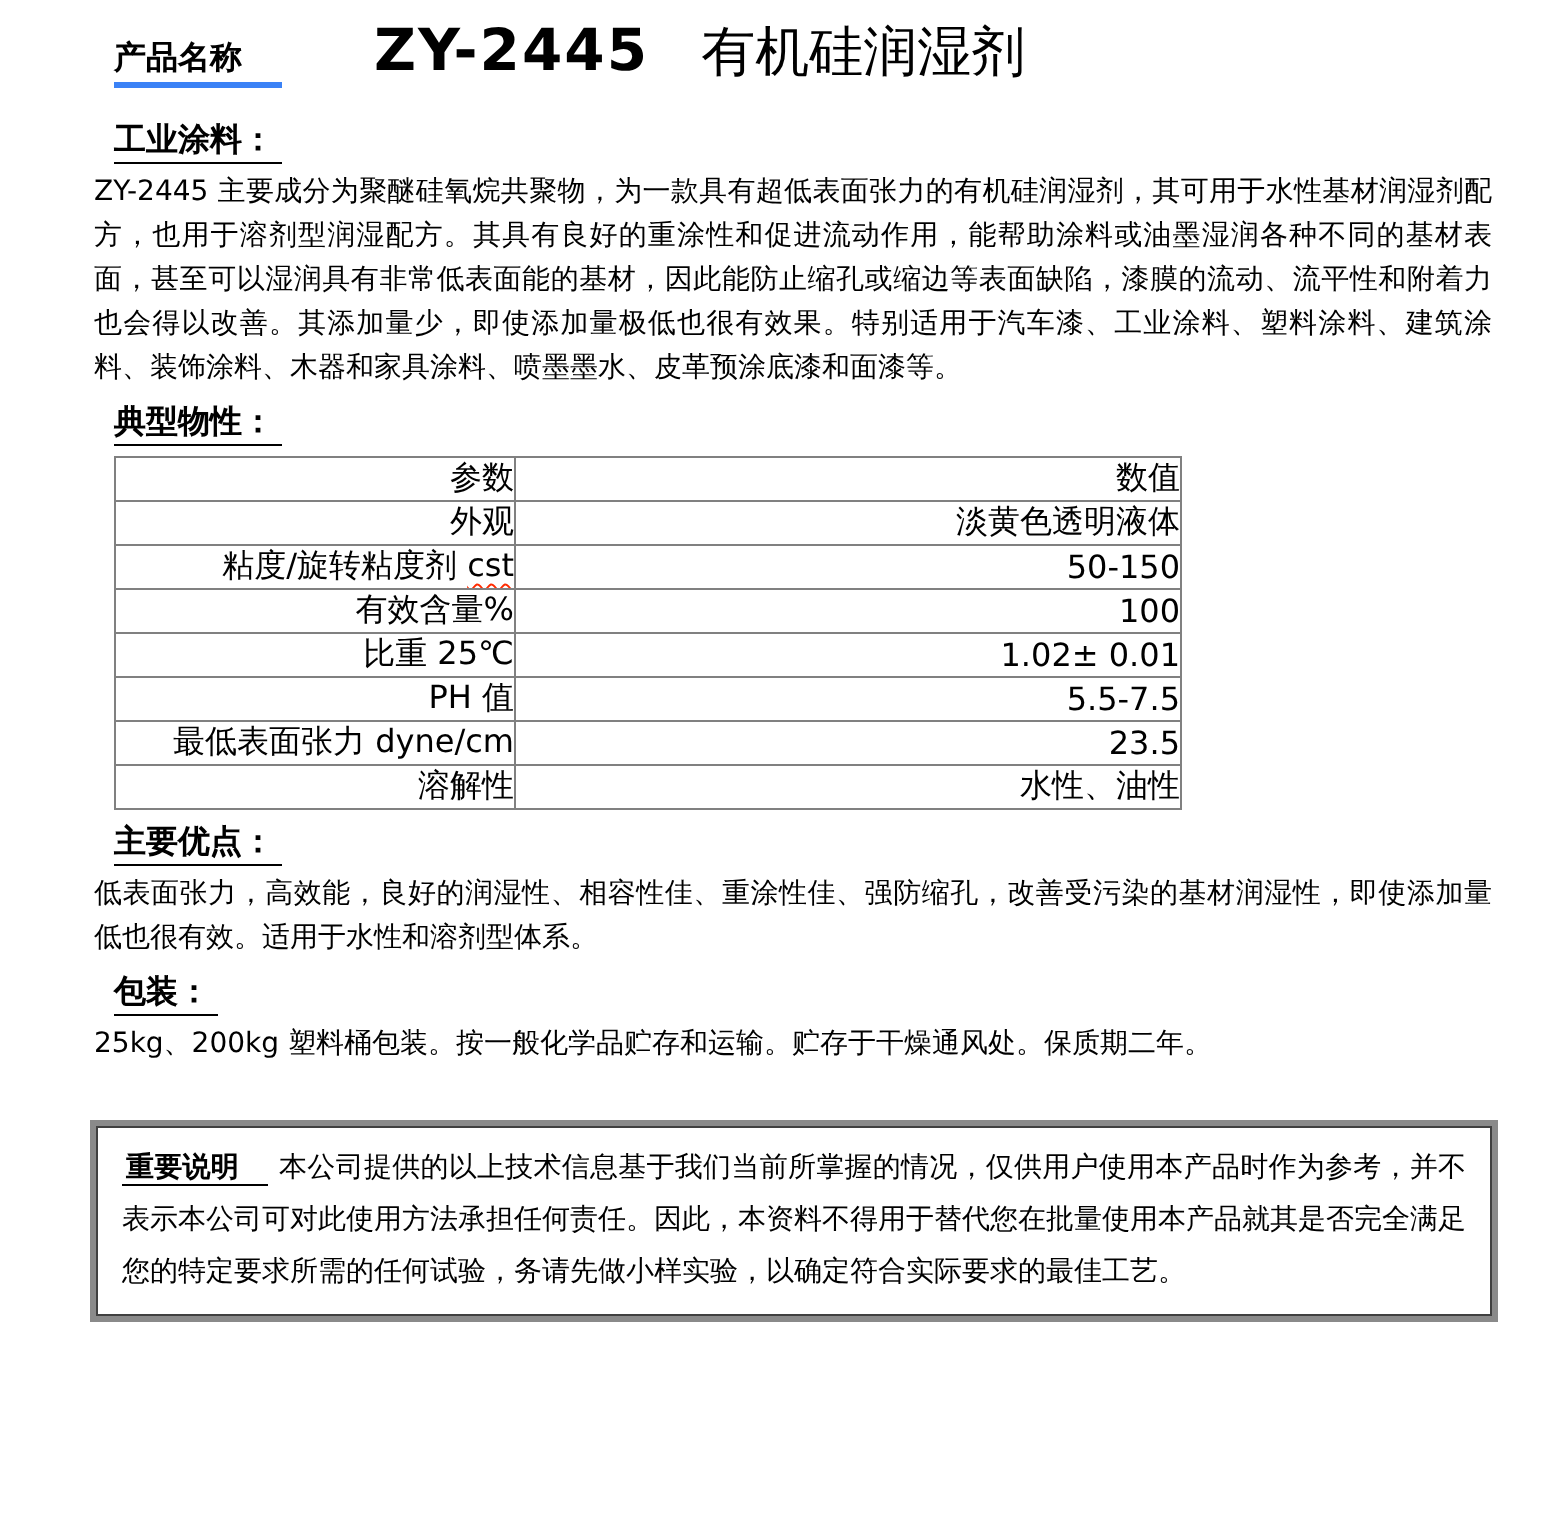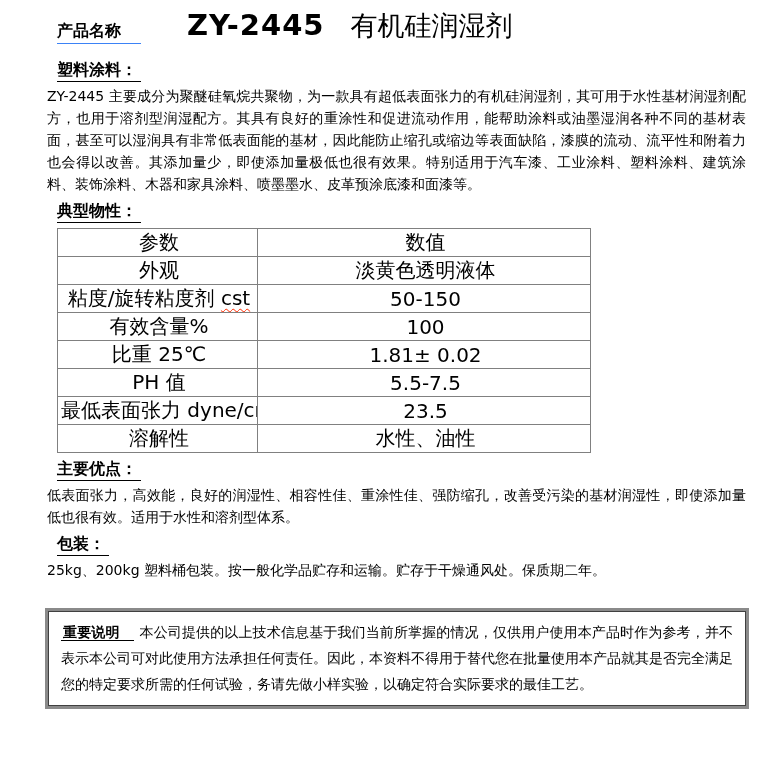--- a/index.html
+++ b/index.html
@@ -21,21 +21,21 @@
   
   .header-row {
     display: flex;
     align-items: flex-end;
     margin-bottom: 16px;
   }
   .name-label {
     font-weight: bold;
     font-size: 16px;
     line-height: 20px;
-    border-bottom: 1px solid #3b82f6;
+    border-bottom: 3px solid #3b82f6;
     padding: 0 20px 2px 0;
     margin-left: 10px;
     white-space: nowrap;
   }
   .doc-title { margin-left: 46px; white-space: nowrap; }
   .doc-title .code {
     font-weight: bold;
     font-size: 29px;
     letter-spacing: 1px;
   }
@@ -65,23 +65,23 @@
   .single-line { margin-bottom: 2px; }
   
   table.props {
     border-collapse: collapse;
     margin: 2px 0 4px 10px;
     width: 533px;
     table-layout: fixed;
   }
   table.props td, table.props th {
     border: 1px solid #808080;
-    font-size: 20px;
+    font-size: 16px;
     font-weight: normal;
-    text-align: center;
+    text-align: right;
     height: 21px;
     padding: 0 0 0 3px;
     vertical-align: middle;
     overflow: hidden;
     white-space: nowrap;
   }
   table.props col.c1 { width: 200px; }
   table.props col.c2 { width: 333px; }
   .misspell {
     text-decoration: underline;
@@ -116,21 +116,21 @@
 
   <div class="header-row">
     <span class="name-label">产品名称</span>
     <span class="doc-title">
       <span class="code">ZY-2445</span>
       <span class="cn">有机硅润湿剂</span>
     </span>
   </div>
 
   <div class="sec">
-    <span class="sec-heading">塑料涂料：</span>
+    <span class="sec-heading">工业涂料：</span>
     <p class="body-text">ZY-2445 主要成分为聚醚硅氧烷共聚物，为一款具有超低表面张力的有机硅润湿剂，其可用于水性基材润湿剂配方，也用于溶剂型润湿配方。其具有良好的重涂性和促进流动作用，能帮助涂料或油墨湿润各种不同的基材表面，甚至可以湿润具有非常低表面能的基材，因此能防止缩孔或缩边等表面缺陷，漆膜的流动、流平性和附着力也会得以改善。其添加量少，即使添加量极低也很有效果。特别适用于汽车漆、工业涂料、塑料涂料、建筑涂料、装饰涂料、木器和家具涂料、喷墨墨水、皮革预涂底漆和面漆等。</p>
   </div>
 
   <div class="sec">
     <span class="sec-heading">典型物性：</span>
     <table class="props">
       <colgroup>
           <col class="c1">
           <col class="c2">
         </colgroup>
@@ -146,21 +146,21 @@
       <tr>
         <td><span>粘度/旋转粘度剂 </span><span class="misspell">cst</span></td>
         <td>50-150</td>
       </tr>
       <tr>
         <td><span>有效含量%</span><span class="misspell"></span></td>
         <td>100</td>
       </tr>
       <tr>
         <td><span>比重 25℃</span><span class="misspell"></span></td>
-        <td>1.81± 0.02</td>
+        <td>1.02± 0.01</td>
       </tr>
       <tr>
         <td><span>PH 值</span><span class="misspell"></span></td>
         <td>5.5-7.5</td>
       </tr>
       <tr>
         <td><span>最低表面张力 dyne/cm</span><span class="misspell"></span></td>
         <td>23.5</td>
       </tr>
       <tr>

